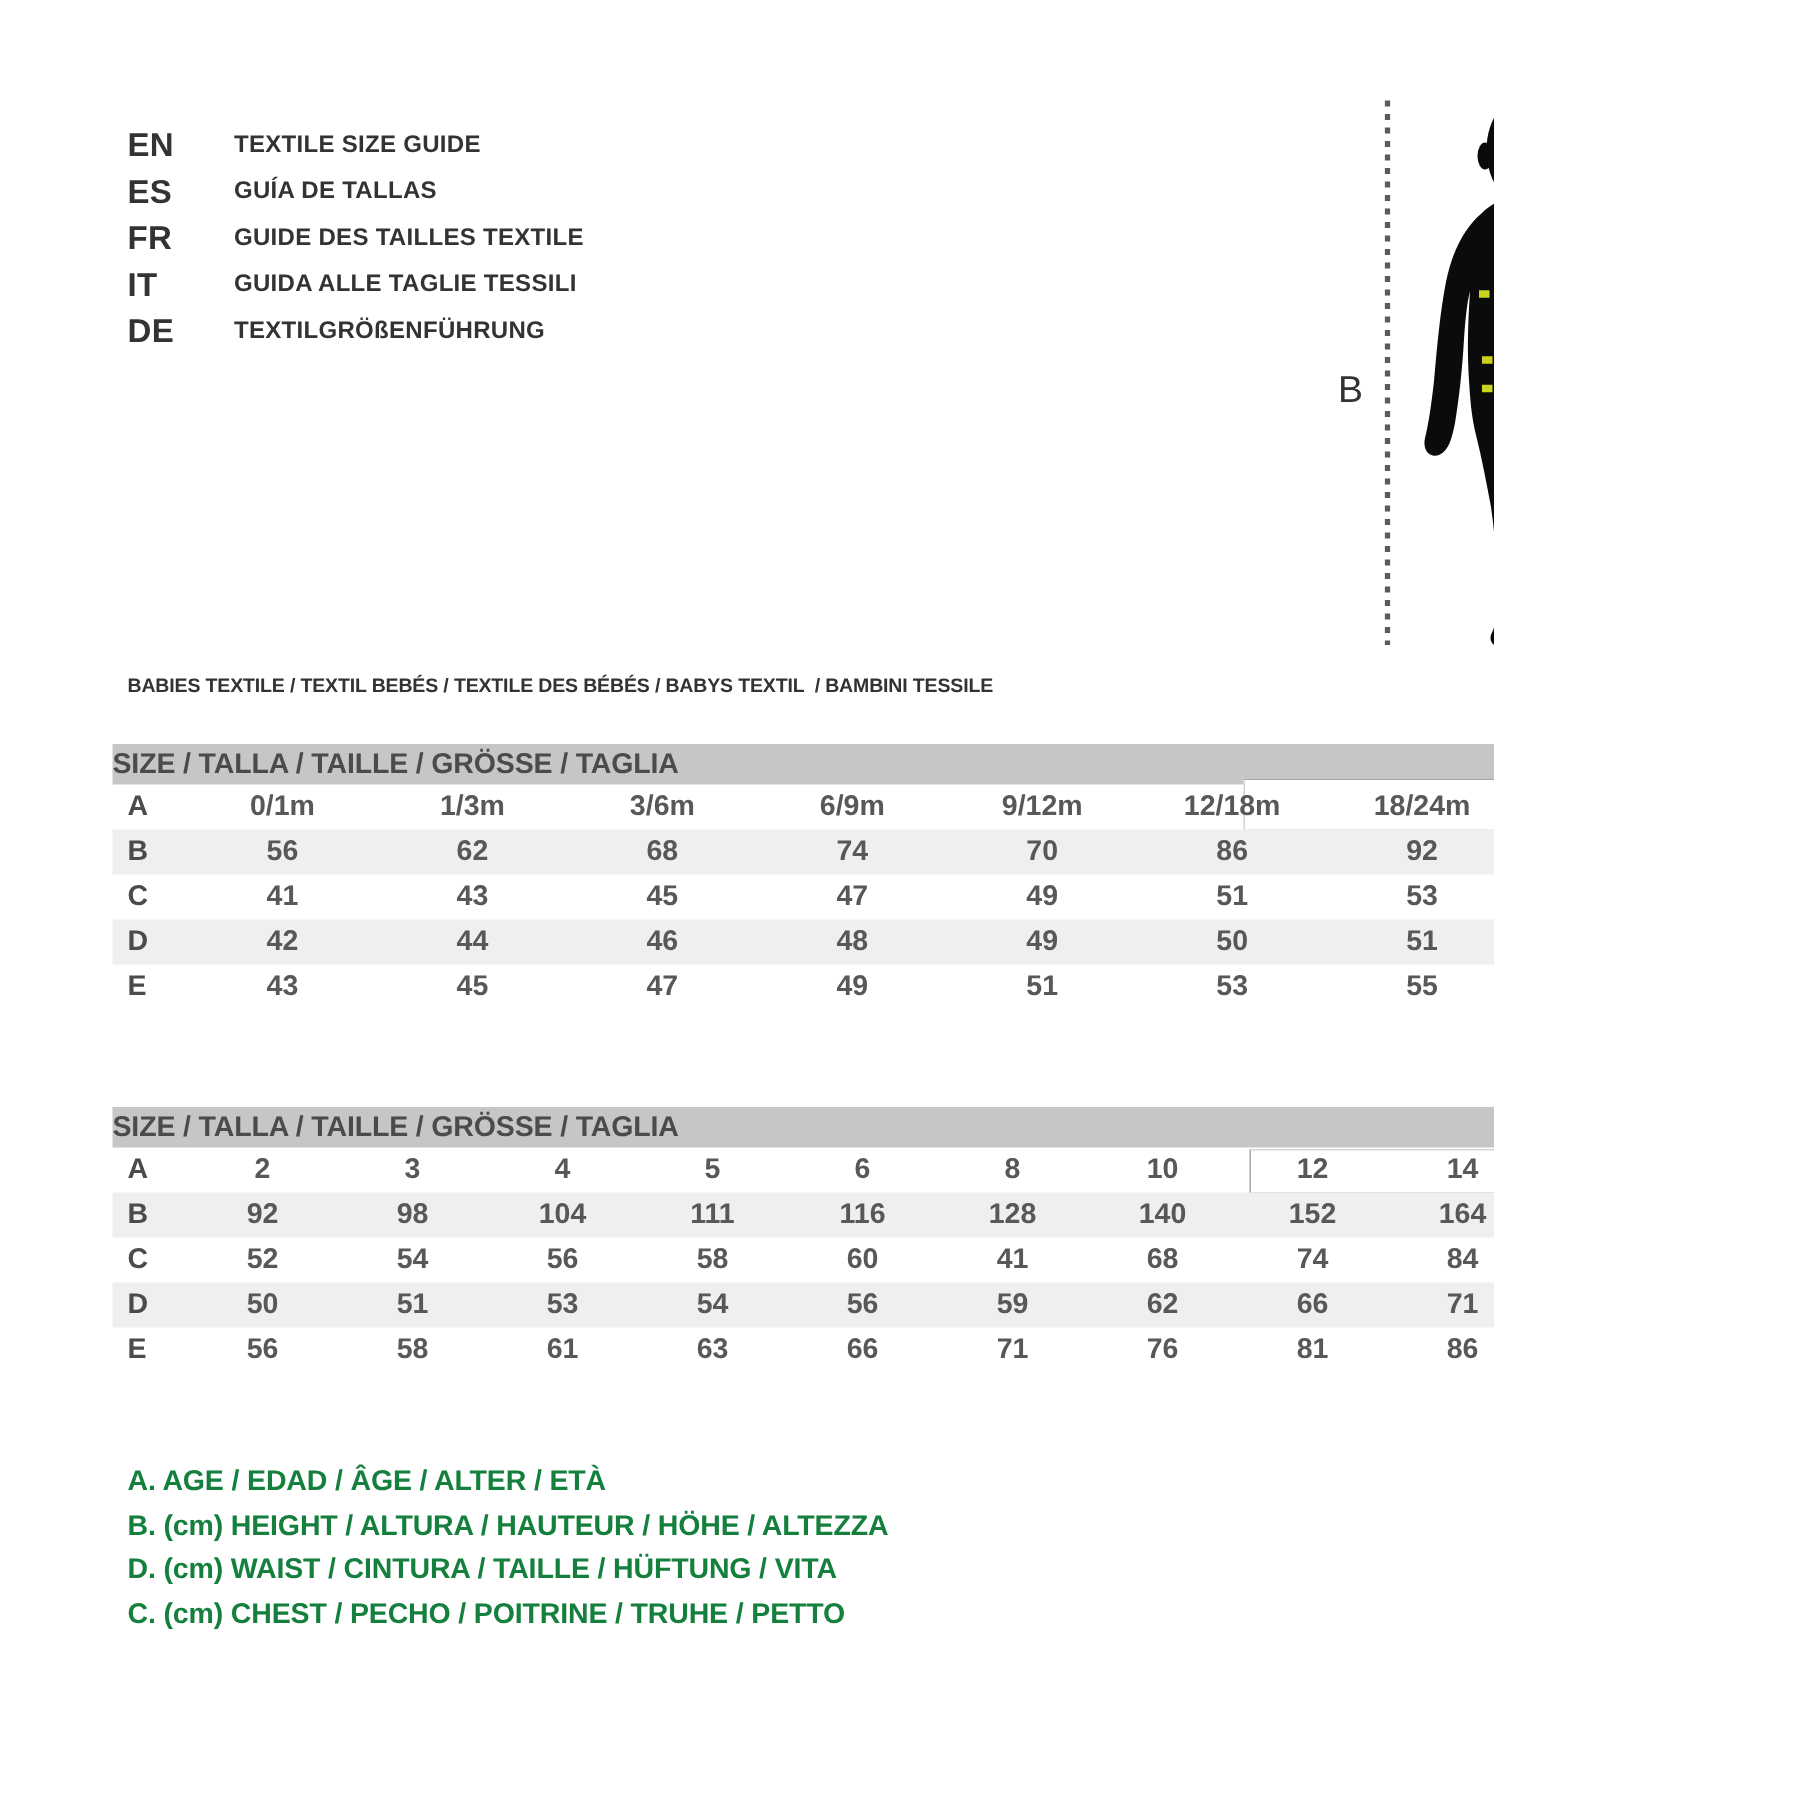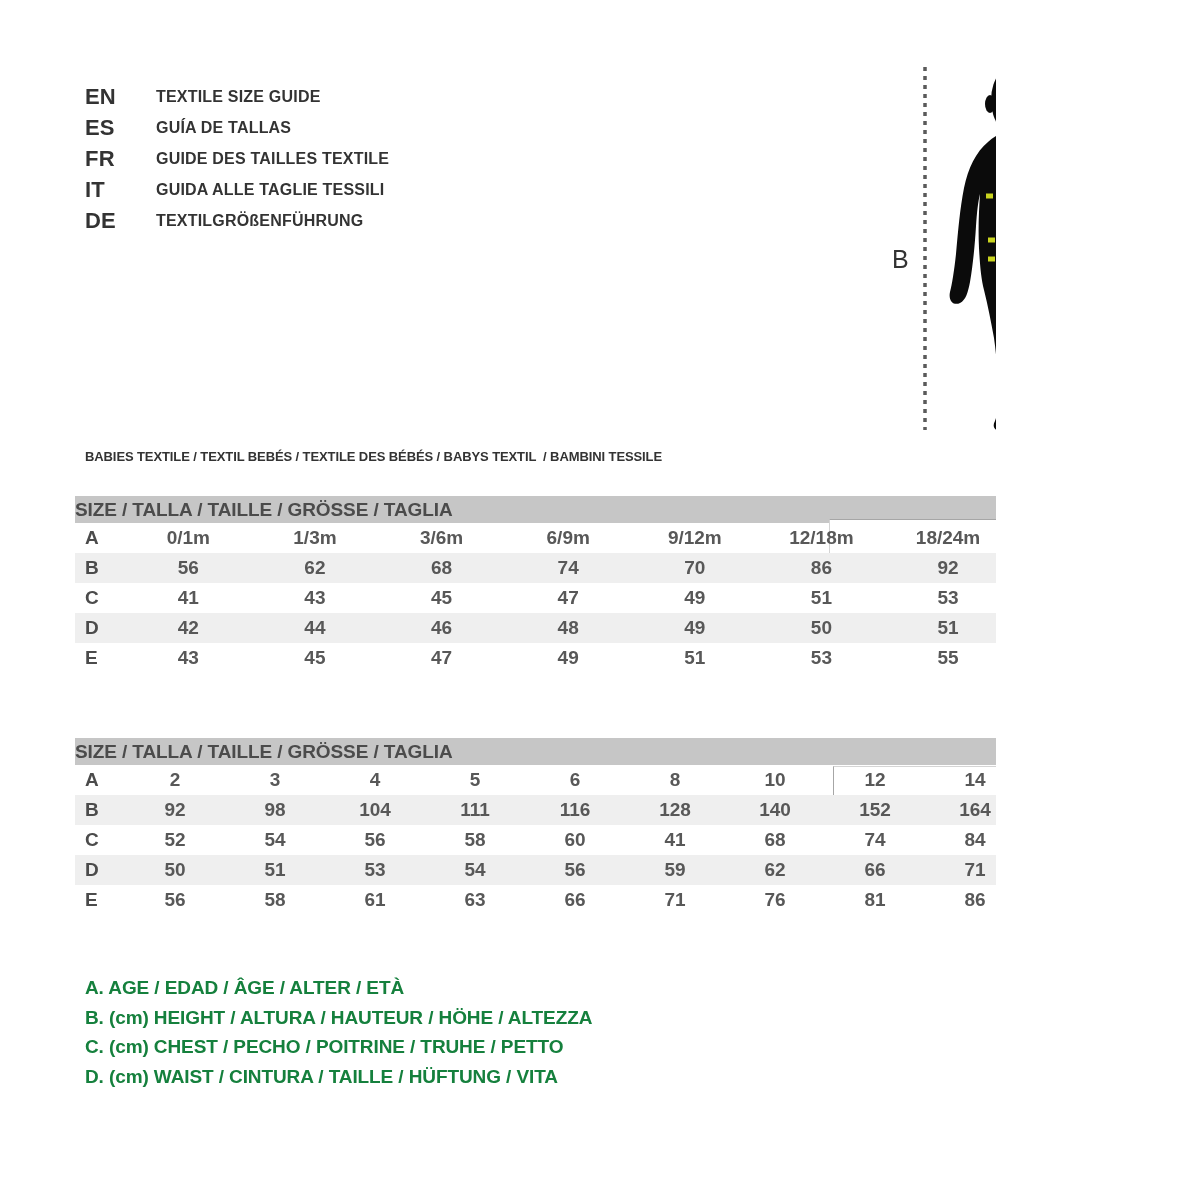--- a/index.html
+++ b/index.html
@@ -256,17 +256,17 @@
             <div class="tcell">81</div>
             <div class="tcell">86</div>
           </div>
         </div>
     </div>
   </div>
 
   <div class="legend">
       <div class="legend-line">A. AGE / EDAD / ÂGE / ALTER / ETÀ</div>
       <div class="legend-line">B. (cm) HEIGHT / ALTURA / HAUTEUR / HÖHE / ALTEZZA</div>
+      <div class="legend-line">D. (cm) WAIST / CINTURA / TAILLE / HÜFTUNG / VITA</div>
       <div class="legend-line">C. (cm) CHEST / PECHO / POITRINE / TRUHE / PETTO</div>
-      <div class="legend-line">D. (cm) WAIST / CINTURA / TAILLE / HÜFTUNG / VITA</div>
     </div>
 
 </div>
 
 </body></html>

